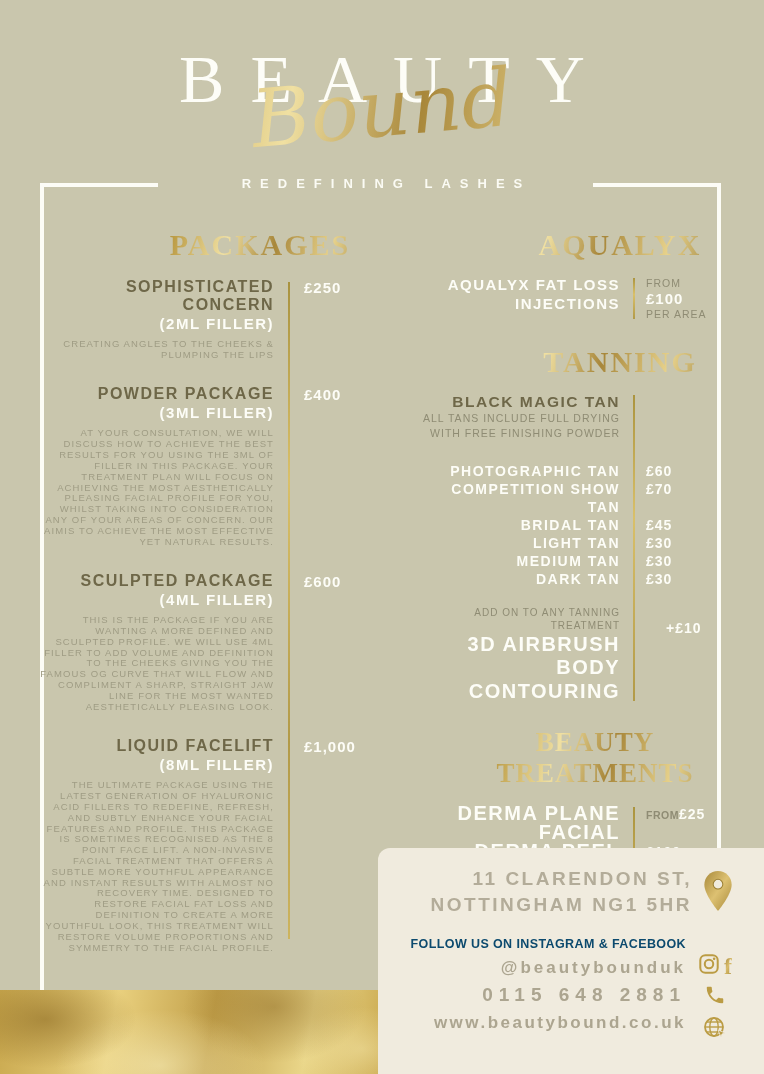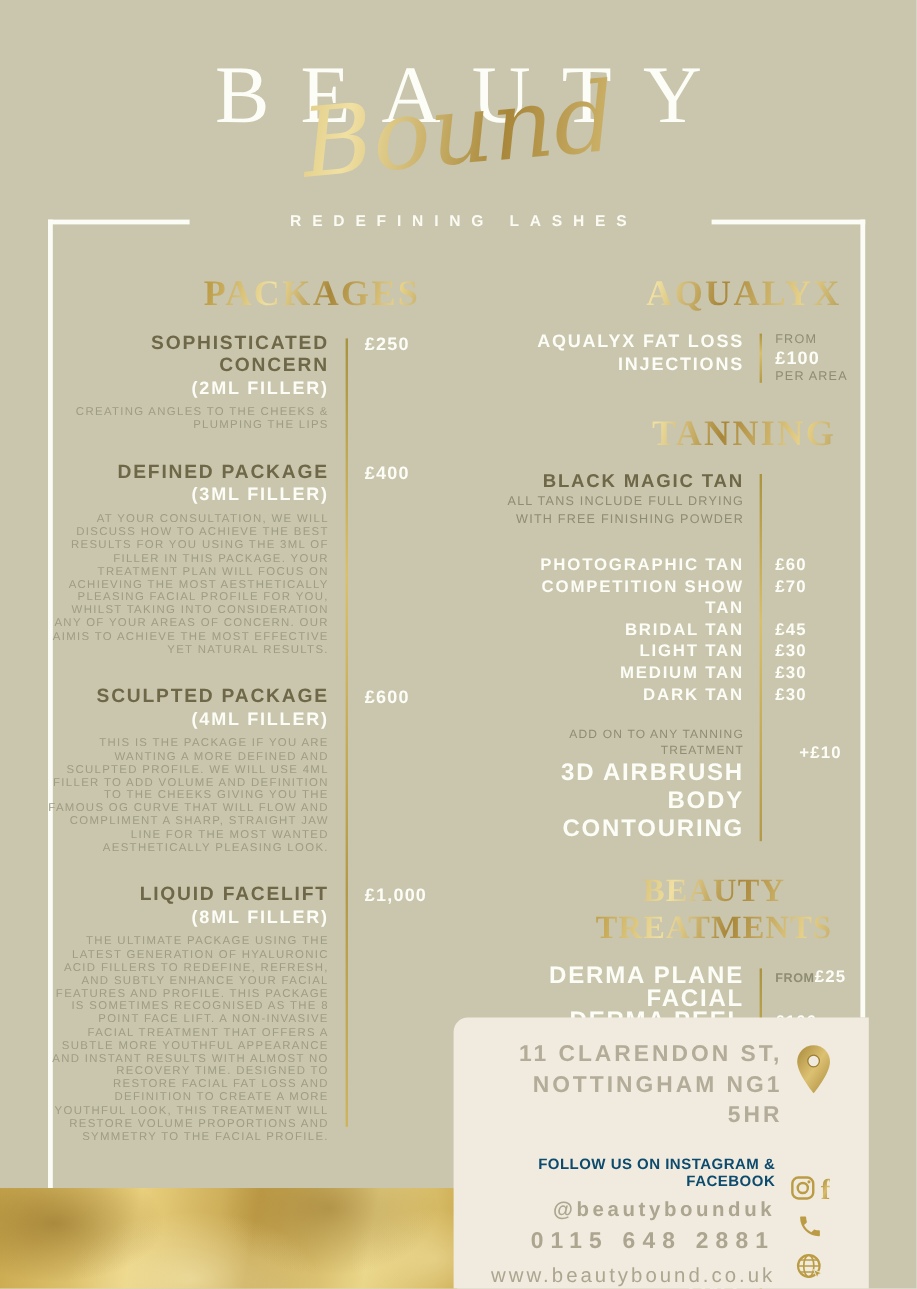--- a/index.html
+++ b/index.html
@@ -74,32 +74,32 @@
   
   .gold-strip{position:absolute;left:0;top:990px;width:381px;height:84px;
     background:
       radial-gradient(ellipse 130px 70px at 12% 35%, rgba(133,99,30,.55), transparent 70%),
       radial-gradient(ellipse 150px 80px at 42% 90%, rgba(252,244,195,.55), transparent 70%),
       radial-gradient(ellipse 130px 80px at 72% 20%, rgba(140,105,35,.5), transparent 70%),
       radial-gradient(ellipse 100px 60px at 95% 70%, rgba(250,238,180,.45), transparent 70%),
       linear-gradient(100deg,#c9a84e,#e9d07e 30%,#c2a04a 55%,#ead689 80%,#caa94f);}
 
   
-  .card{position:absolute;left:378px;top:848px;width:346px;height:226px;background:#f0ebde;
+  .card{position:absolute;left:378px;top:848px;width:386px;height:226px;background:#f0ebde;
     border-top-left-radius:12px;}
   .card-inner{padding:18px 20px 0 26px;display:flex;flex-direction:column;}
   .addr-row{display:flex;align-items:flex-start;}
   .addr{flex:1;text-align:right;color:#b3ac99;font-size:19px;font-weight:600;letter-spacing:2.5px;line-height:1.35;}
   .pin-box{width:52px;display:flex;justify-content:center;padding-top:4px;}
   .contact-row{display:flex;margin-top:20px;}
   .contact-text{flex:1;text-align:right;}
   .follow{color:#0c4a6e;font-size:12.5px;font-weight:bold;letter-spacing:.4px;}
   .handle{color:#aca590;font-size:17px;font-weight:600;letter-spacing:3px;margin-top:7px;}
   .phone-num{color:#aca590;font-size:19px;font-weight:600;letter-spacing:6px;margin-top:6px;}
-  .website{color:#aca590;font-size:17px;font-weight:400;letter-spacing:2.5px;margin-top:7px;}
+  .website{color:#aca590;font-size:17px;font-weight:700;letter-spacing:2.5px;margin-top:7px;}
   .icons-col{width:58px;display:flex;flex-direction:column;align-items:center;gap:5px;padding-top:16px;}
   .social-row{display:flex;gap:4px;align-items:center;}
   .fb-glyph{font-family:"Liberation Serif",serif;font-weight:bold;font-size:24px;line-height:22px;
     background:linear-gradient(120deg,#9a7c30,#d9bd6c 50%,#a98a38);
     -webkit-background-clip:text;background-clip:text;color:transparent;}
 </style>
 </head>
 <body>
 
 <div class="poster">
@@ -122,21 +122,21 @@
         <div class="pkg-names">
           <div class="pkg-name">SOPHISTICATED CONCERN</div>
           <div class="pkg-sub">(2ML FILLER)</div>
           <div class="pkg-desc">CREATING ANGLES TO THE CHEEKS &amp; PLUMPING THE LIPS</div>
         </div>
         <div class="pkg-price">£250</div>
       </div>
 
       <div class="pkg-item">
         <div class="pkg-names">
-          <div class="pkg-name">DEFINED PACKAGE</div>
+          <div class="pkg-name">POWDER PACKAGE</div>
           <div class="pkg-sub">(3ML FILLER)</div>
           <div class="pkg-desc">AT YOUR CONSULTATION, WE WILL DISCUSS HOW TO ACHIEVE THE BEST RESULTS FOR YOU USING THE 3ML OF FILLER IN THIS PACKAGE. YOUR TREATMENT PLAN WILL FOCUS ON ACHIEVING THE MOST AESTHETICALLY PLEASING FACIAL PROFILE FOR YOU, WHILST TAKING INTO CONSIDERATION ANY OF YOUR AREAS OF CONCERN. OUR AIMIS TO ACHIEVE THE MOST EFFECTIVE YET NATURAL RESULTS.</div>
         </div>
         <div class="pkg-price">£400</div>
       </div>
 
       <div class="pkg-item">
         <div class="pkg-names">
           <div class="pkg-name">SCULPTED PACKAGE</div>
           <div class="pkg-sub">(4ML FILLER)</div>

